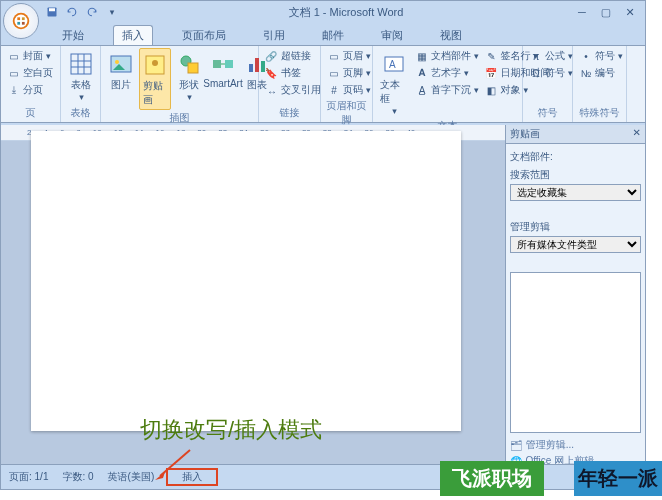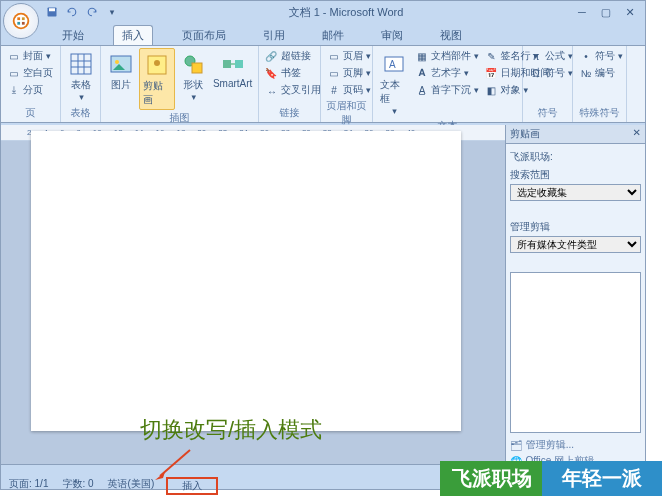--- a/index.html
+++ b/index.html
@@ -33,27 +33,27 @@
 .page { position: absolute; left: 30px; top: 6px; width: 430px; height: 300px; background: #fff; box-shadow: 0 1px 3px rgba(0,0,0,.3); }
 .sidepanel { width: 140px; background: #eaf2fb; border-left: 1px solid #8ba0bc; padding: 4px; font-size: 10px; color: #3b5a82; display: flex; flex-direction: column; }
 .sidepanel .hd { background: #d3e0f0; padding: 2px 4px; margin: -4px -4px 4px -4px; display: flex; justify-content: space-between; border-bottom: 1px solid #8ba0bc; }
 .sidepanel label { display: block; margin: 2px 0; }
 .sidepanel input, .sidepanel select { width: 100%; font-size: 10px; border: 1px solid #8ba0bc; padding: 1px 2px; margin-bottom: 17px; }
 .sidepanel .row { display: flex; gap: 2px; }
 .sidepanel button { font-size: 10px; padding: 1px 4px; border: 1px solid #8ba0bc; background: #e8eef8; cursor: pointer; }
 .results { flex: 1; background: #fff; border: 1px solid #8ba0bc; margin-top: 2px; }
 .sidepanel .footer-links { margin-top: 4px; font-size: 10px; }
 .sidepanel .footer-links div { display: flex; align-items: center; gap: 3px; padding: 1px 0; color: #5a7aa6; cursor: pointer; }
-.statusbar { position: absolute; bottom: 0; left: 0; right: 0; height: 16px; background: #c5d9f1; border-top: 1px solid #8ba0bc; display: flex; align-items: flex-start; font-size: 10px; color: #3b5a82; padding: 12px 4px; gap: 6px; }
+.statusbar { position: absolute; bottom: 0; left: 0; right: 0; height: 16px; background: #c5d9f1; border-top: 1px solid #8ba0bc; display: flex; align-items: center; font-size: 10px; color: #3b5a82; padding: 12px 4px; gap: 6px; }
 .status-seg { padding: 0 4px; }
 .status-seg.boxed { border: 2px solid #d42; margin-left: 2px; padding: 0 14px; }
 .annotation { position: absolute; left: 140px; top: 415px; color: #4d7c0f; font-size: 22px; font-weight: 500; }
 .arrow-ann { position: absolute; left: 155px; top: 448px; }
 .watermark1 { position: absolute; right: 118px; bottom: 4px; background: #3a9d3a; color: #fff; font-size: 20px; font-weight: bold; padding: 4px 12px; }
-.watermark2 { position: absolute; right: 0; bottom: 4px; background: #2e8fc9; color: #ffffff; font-size: 20px; font-weight: bold; padding: 4px 20px; margin-top: 24px; }
+.watermark2 { position: absolute; right: 0; bottom: 4px; background: #2e8fc9; color: #0f172a; font-size: 20px; font-weight: bold; padding: 4px 4px; margin-top: 24px; }
 .dd { font-size: 9px; margin-left: 1px; }
 </style>
 </head>
 <body>
 
 <div class="app">
   <div class="office-btn">
     <svg viewBox="0 0 24 24" width="22" height="22">
         <circle cx="12" cy="12" r="9" fill="#e67817"></circle>
         <circle cx="12" cy="12" r="7" fill="#fff"></circle>
@@ -173,20 +173,30 @@
           </div>
         <div class="rbtn">
             <span class="ic">
               <svg width="24" height="24">
                 <rect x="2" y="8" width="8" height="8" fill="#6b9"></rect>
                 <rect x="14" y="8" width="8" height="8" fill="#6cb"></rect>
                 <path d="M10 12 L14 12" stroke="#3a6"></path>
               </svg>
             </span>
             <span>SmartArt</span>
+          </div>
+        <div class="rbtn">
+            <span class="ic">
+              <svg width="24" height="24">
+                <rect x="4" y="12" width="4" height="8" fill="#4a74b8"></rect>
+                <rect x="10" y="6" width="4" height="14" fill="#c44"></rect>
+                <rect x="16" y="9" width="4" height="11" fill="#3a8"></rect>
+              </svg>
+            </span>
+            <span>图表</span>
           </div>
       </div>
       <div class="group-label">插图</div>
     </div>
     <div class="group" style="width:62px">
       <div class="group-body">
           <div class="col-stack">
         <div class="rbtn-sm">
               <span class="ic">🔗</span>
               <span>超链接</span>
@@ -332,21 +342,21 @@
           <span>38</span>
           <span>40</span>
         </div>
       <div class="page"></div>
     </div>
     <div class="sidepanel">
       <div class="hd">
         <span>剪贴画</span>
         <span style="cursor:pointer">✕</span>
       </div>
-      <label>飞派职场:</label>
+      <label>文档部件:</label>
       <label>搜索范围</label>
       <select><option>选定收藏集</option></select>
       <label>管理剪辑</label>
       <select><option>所有媒体文件类型</option></select>
       <div class="results"></div>
       <div class="footer-links">
         <div>
             <span>🗂</span>
             <span>管理剪辑...</span>
           </div>

